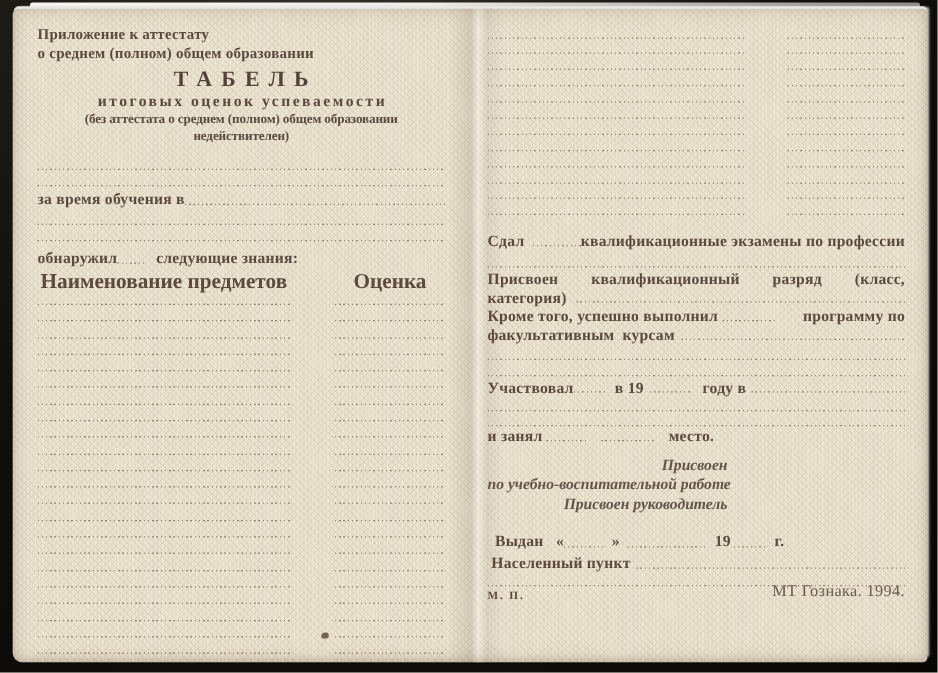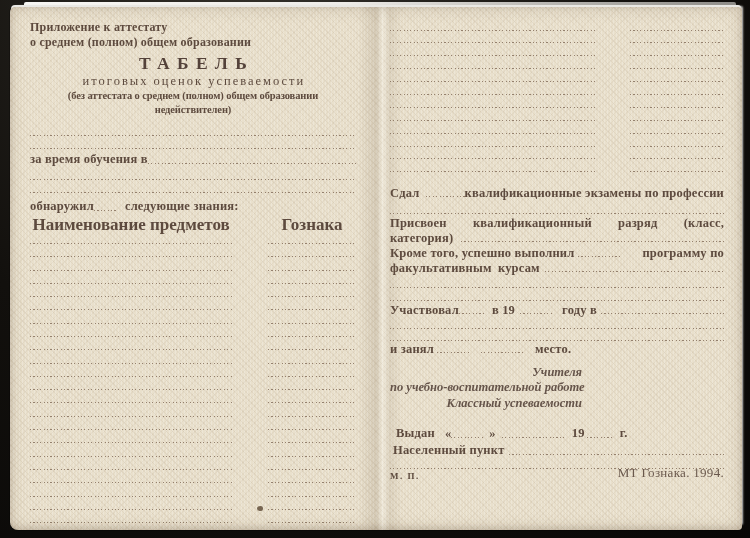--- a/index.html
+++ b/index.html
@@ -41,21 +41,21 @@
   .speck{position:absolute;left:247px;top:499px;width:6px;height:5px;border-radius:60% 40% 55% 45%;
          background:#63503c;opacity:.85;}
   .page{position:relative;height:100%;}
   .page.left{width:368px;padding:13px 22px 0 20px;}
   .page.right{width:360px;padding:12px 14px 0 12px;}
 
   
   .hdr{font-size:12px;font-weight:bold;line-height:15px;letter-spacing:.2px;}
   .title{font-size:17.5px;font-weight:bold;text-align:center;letter-spacing:.42em;
          line-height:21px;margin-top:3px;padding-left:.4em;color:#54423a;}
-  .subtitle{font-size:12.5px;font-weight:normal;text-align:center;letter-spacing:.16em;
+  .subtitle{font-size:12.5px;font-weight:bold;text-align:center;letter-spacing:.16em;
             line-height:15px;padding-left:.15em;}
   .note{font-size:10.5px;font-weight:bold;line-height:14px;text-align:center;margin-bottom:7px;
         letter-spacing:-.1px;}
   .body-txt,.lrow span.t{font-size:12.5px;font-weight:600;letter-spacing:.2px;}
 
   
   .dl{height:13px;background-image:repeating-linear-gradient(90deg,var(--dots) 0 1.1px,transparent 1.1px 3.4px);
       background-size:100% 1.4px;background-repeat:no-repeat;background-position:0 calc(100% - 1px);}
   .dl.h14{height:14px}.dl.h12{height:12px}.dl.h11{height:11px}
   .lrow{display:flex;}
@@ -125,21 +125,21 @@
     <div class="dl"></div>
 
     <div class="lrow found-row">
       <span class="t">обнаружил</span>
       <span class="fill" style="width:22px"></span>
       <span class="t" style="padding-left:9px">следующие знания:</span>
     </div>
 
     <div class="thead">
       <span class="c1">Наименование предметов</span>
-      <span class="c2">Гознака</span>
+      <span class="c2">Оценка</span>
     </div>
 
     <div class="gtable">
       <div class="grow">
         <span class="cellL"></span>
         <span class="cellS"></span>
       </div>
     <div class="grow">
         <span class="cellL"></span>
         <span class="cellS"></span>
@@ -322,23 +322,23 @@
     <div class="dl h12"></div>
 
     <div class="lrow zanyal-row">
       <span class="t">и занял</span>
       <span class="fill" style="width:34px;margin-left:3px"></span>
       <span class="fill" style="width:42px;margin-left:10px"></span>
       <span class="t" style="padding-left:12px">место.</span>
     </div>
 
     <div class="sig-block">
-      <div class="sig-line">Учителя</div>
+      <div class="sig-line">Присвоен</div>
       <div class="sig-line">по учебно-воспитательной работе</div>
-      <div class="sig-line">Классный успеваемости</div>
+      <div class="sig-line">Присвоен руководитель</div>
     </div>
 
     <div class="lrow vydan-row">
       <span class="t">Выдан</span>
       <span class="t" style="padding-left:10px">«</span>
       <span class="fill" style="width:34px"></span>
       <span class="t" style="padding-left:4px">»</span>
       <span class="fill" style="width:62px;margin-left:6px"></span>
       <span class="t" style="padding-left:8px">19</span>
       <span class="fill" style="width:26px;margin-left:2px"></span>

